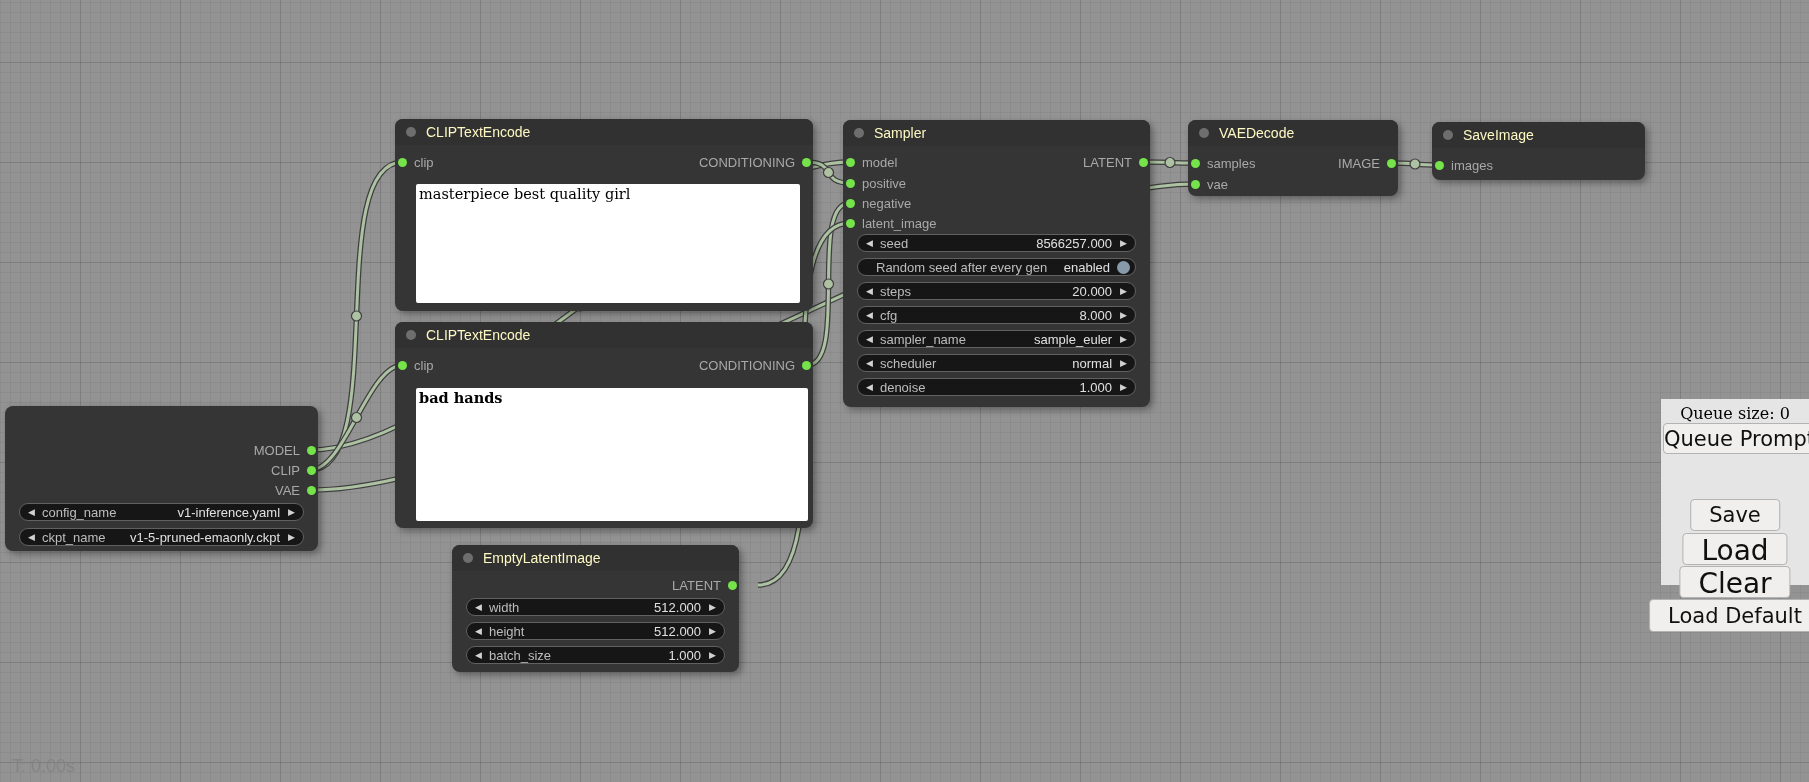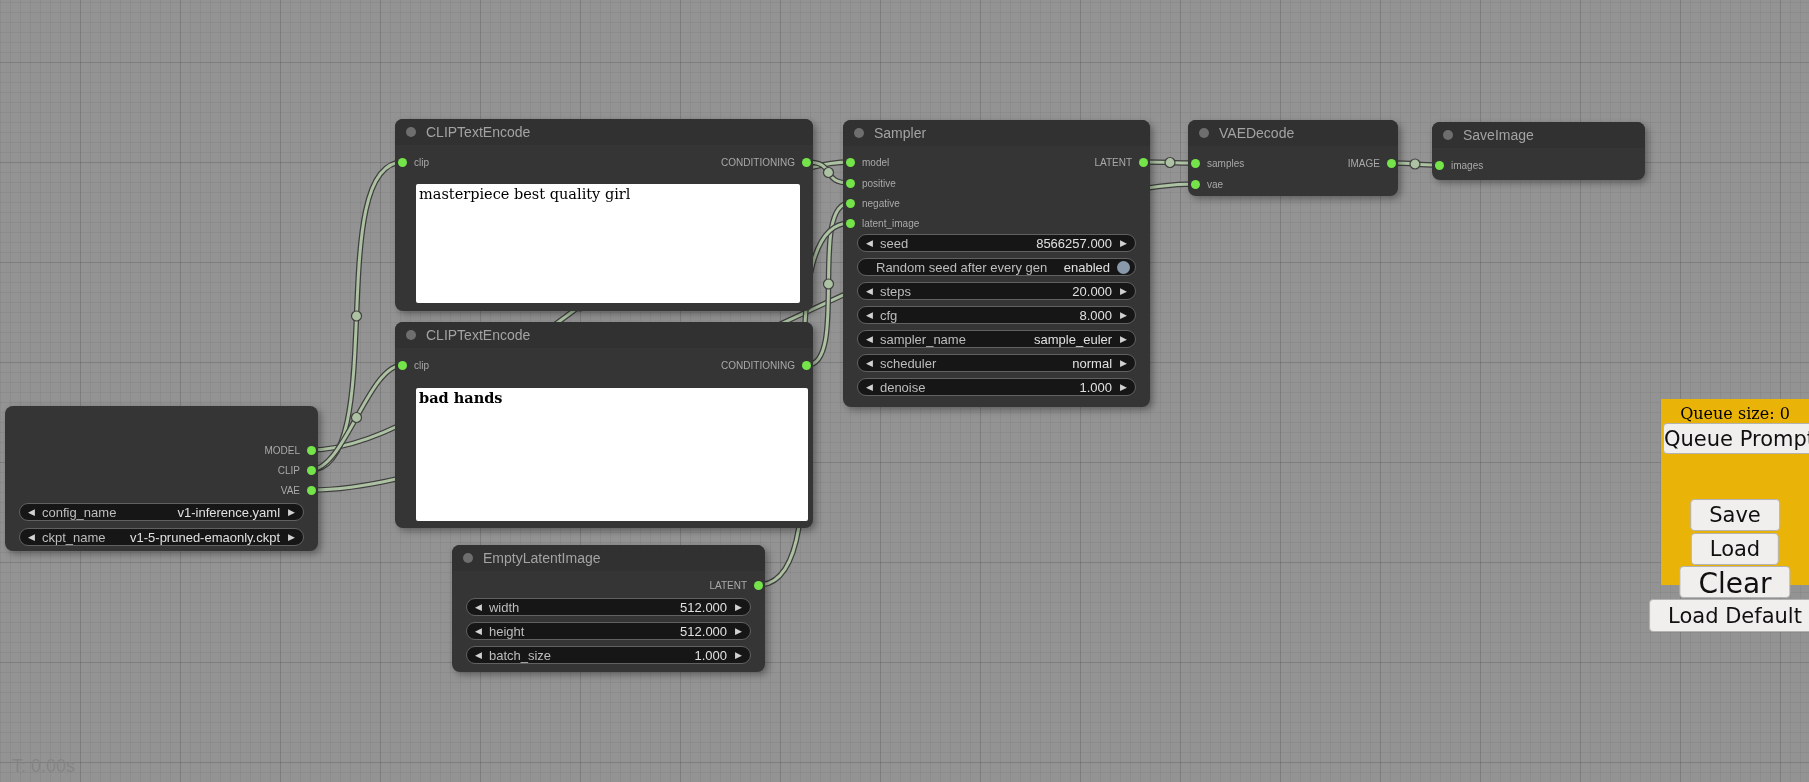--- a/index.html
+++ b/index.html
@@ -17,26 +17,26 @@
   }
   #link-layer{position:absolute;left:0;top:0;z-index:1;}
   #node-layer{position:absolute;left:0;top:0;width:1809px;height:782px;z-index:2;}
   .link-outline{fill:none;stroke:#3f3f3f;stroke-width:5.5px;}
   .link-core{fill:none;stroke:#adc2a2;stroke-width:3px;}
   .link-dot{fill:#adc2a2;stroke:#3f3f3f;stroke-width:1.2px;}
 
   .node{position:absolute;background:#353535;border-radius:8px;
         box-shadow:3px 3px 7px rgba(0,0,0,0.35);}
   .ntitle{position:relative;height:26px;background:#313131;border-radius:8px 8px 0 0;
-          color:#a3a3a3;font-size:14px;line-height:26px;padding-left:31px;
+          color:#fef9c3;font-size:14px;line-height:26px;padding-left:31px;
           white-space:nowrap;overflow:hidden;}
   .cdot{position:absolute;left:11px;top:8px;width:10px;height:10px;border-radius:50%;
         background:#6e6e6e;}
   .slot{position:absolute;height:18px;display:flex;align-items:center;
-        font-size:10px;color:#a9a9a9;white-space:nowrap;}
+        font-size:13px;color:#a9a9a9;white-space:nowrap;}
   .slot.in{left:3px;}
   .slot.out{right:2px;flex-direction:row-reverse;}
   .sdot{width:9px;height:9px;border-radius:50%;background:#74e44a;flex:0 0 auto;}
   .slot.in .slbl{margin-left:7px;}
   .slot.out .slbl{margin-right:7px;text-align:center;}
 
   .widget{position:absolute;left:14px;right:14px;height:18px;box-sizing:border-box;
           background:#161616;border:1px solid #616161;border-radius:10px;
           display:flex;align-items:center;font-size:13px;padding:0 8px;
           white-space:nowrap;}
@@ -47,29 +47,29 @@
   .widget.toggle .wval{margin-right:2px;}
   .togdot{width:13px;height:13px;border-radius:50%;background:#8899aa;
           margin-left:5px;margin-right:-3px;flex:0 0 auto;}
 
   textarea.prompt{position:absolute;background:#ffffff;border:none;outline:none;
           resize:none;overflow:hidden;box-sizing:border-box;border-radius:2px;
           font-family:"DejaVu Serif",serif;font-size:14.5px;line-height:1.25;
           color:#000;padding:1px 3px;}
 
   .queue-panel{position:absolute;left:1661px;top:399px;width:148px;height:186px;
-          background:#eab308;z-index:3;}
+          background:#e5e5e5;z-index:3;}
   .queue-size{font-family:"DejaVu Serif",serif;font-size:16px;color:#000;
           text-align:center;padding-top:5px;}
   .qbtn{position:absolute;font-family:"DejaVu Sans",sans-serif;color:#101010;
           background:#f0efee;border:1px solid #b3b3b3;border-radius:4px;
           padding:0 18px;cursor:pointer;white-space:nowrap;}
   .queue-prompt{left:2px;top:24px;width:150px;height:31px;font-size:21px;padding:0;}
   .b-save{top:100px;height:32px;font-size:21px;left:50%;transform:translateX(-50%);}
-  .b-load{top:134px;height:32px;font-size:21px;left:50%;transform:translateX(-50%);}
+  .b-load{top:134px;height:32px;font-size:28px;left:50%;transform:translateX(-50%);}
   .b-clear{top:167px;height:32px;font-size:28px;left:50%;transform:translateX(-50%);}
   .b-default{top:200px;height:33px;font-size:21px;left:50%;transform:translateX(-50%);}
 
   .exec-time{position:absolute;left:12px;top:756px;font-size:18px;color:#848484;z-index:0;}
 </style>
 </head>
 <body>
 
 <svg id="link-layer" width="1809" height="782">
     <path d="M 310 450 C 463 450, 697 162, 850 162" class="link-outline" stroke="#3f3f3f"></path>
@@ -144,21 +144,21 @@
       <div class="slot in" style="top:34px">
         <span class="sdot"></span>
         <span class="slbl">clip</span>
       </div>
       <div class="slot out" style="top:34px">
         <span class="sdot"></span>
         <span class="slbl">CONDITIONING</span>
       </div>
       <textarea class="prompt" style="left: 21px; top: 66px; width: 392px; height: 133px; font-weight: bold;" spellcheck="false">bad hands</textarea>
     </div>
-    <div class="node" style="left:452px;top:545px;width:313px;height:127px">
+    <div class="node" style="left:452px;top:545px;width:287px;height:127px">
       <div class="ntitle"><span class="cdot"></span><span class="ttext">EmptyLatentImage</span></div>
       <div class="slot out" style="top:31px">
         <span class="sdot"></span>
         <span class="slbl">LATENT</span>
       </div>
       <div class="widget" style="top:53px">
         <span class="arr">◀</span>
         <span class="wlbl">width</span>
         <span class="wval">512.000</span>
         <span class="arr">▶</span>

